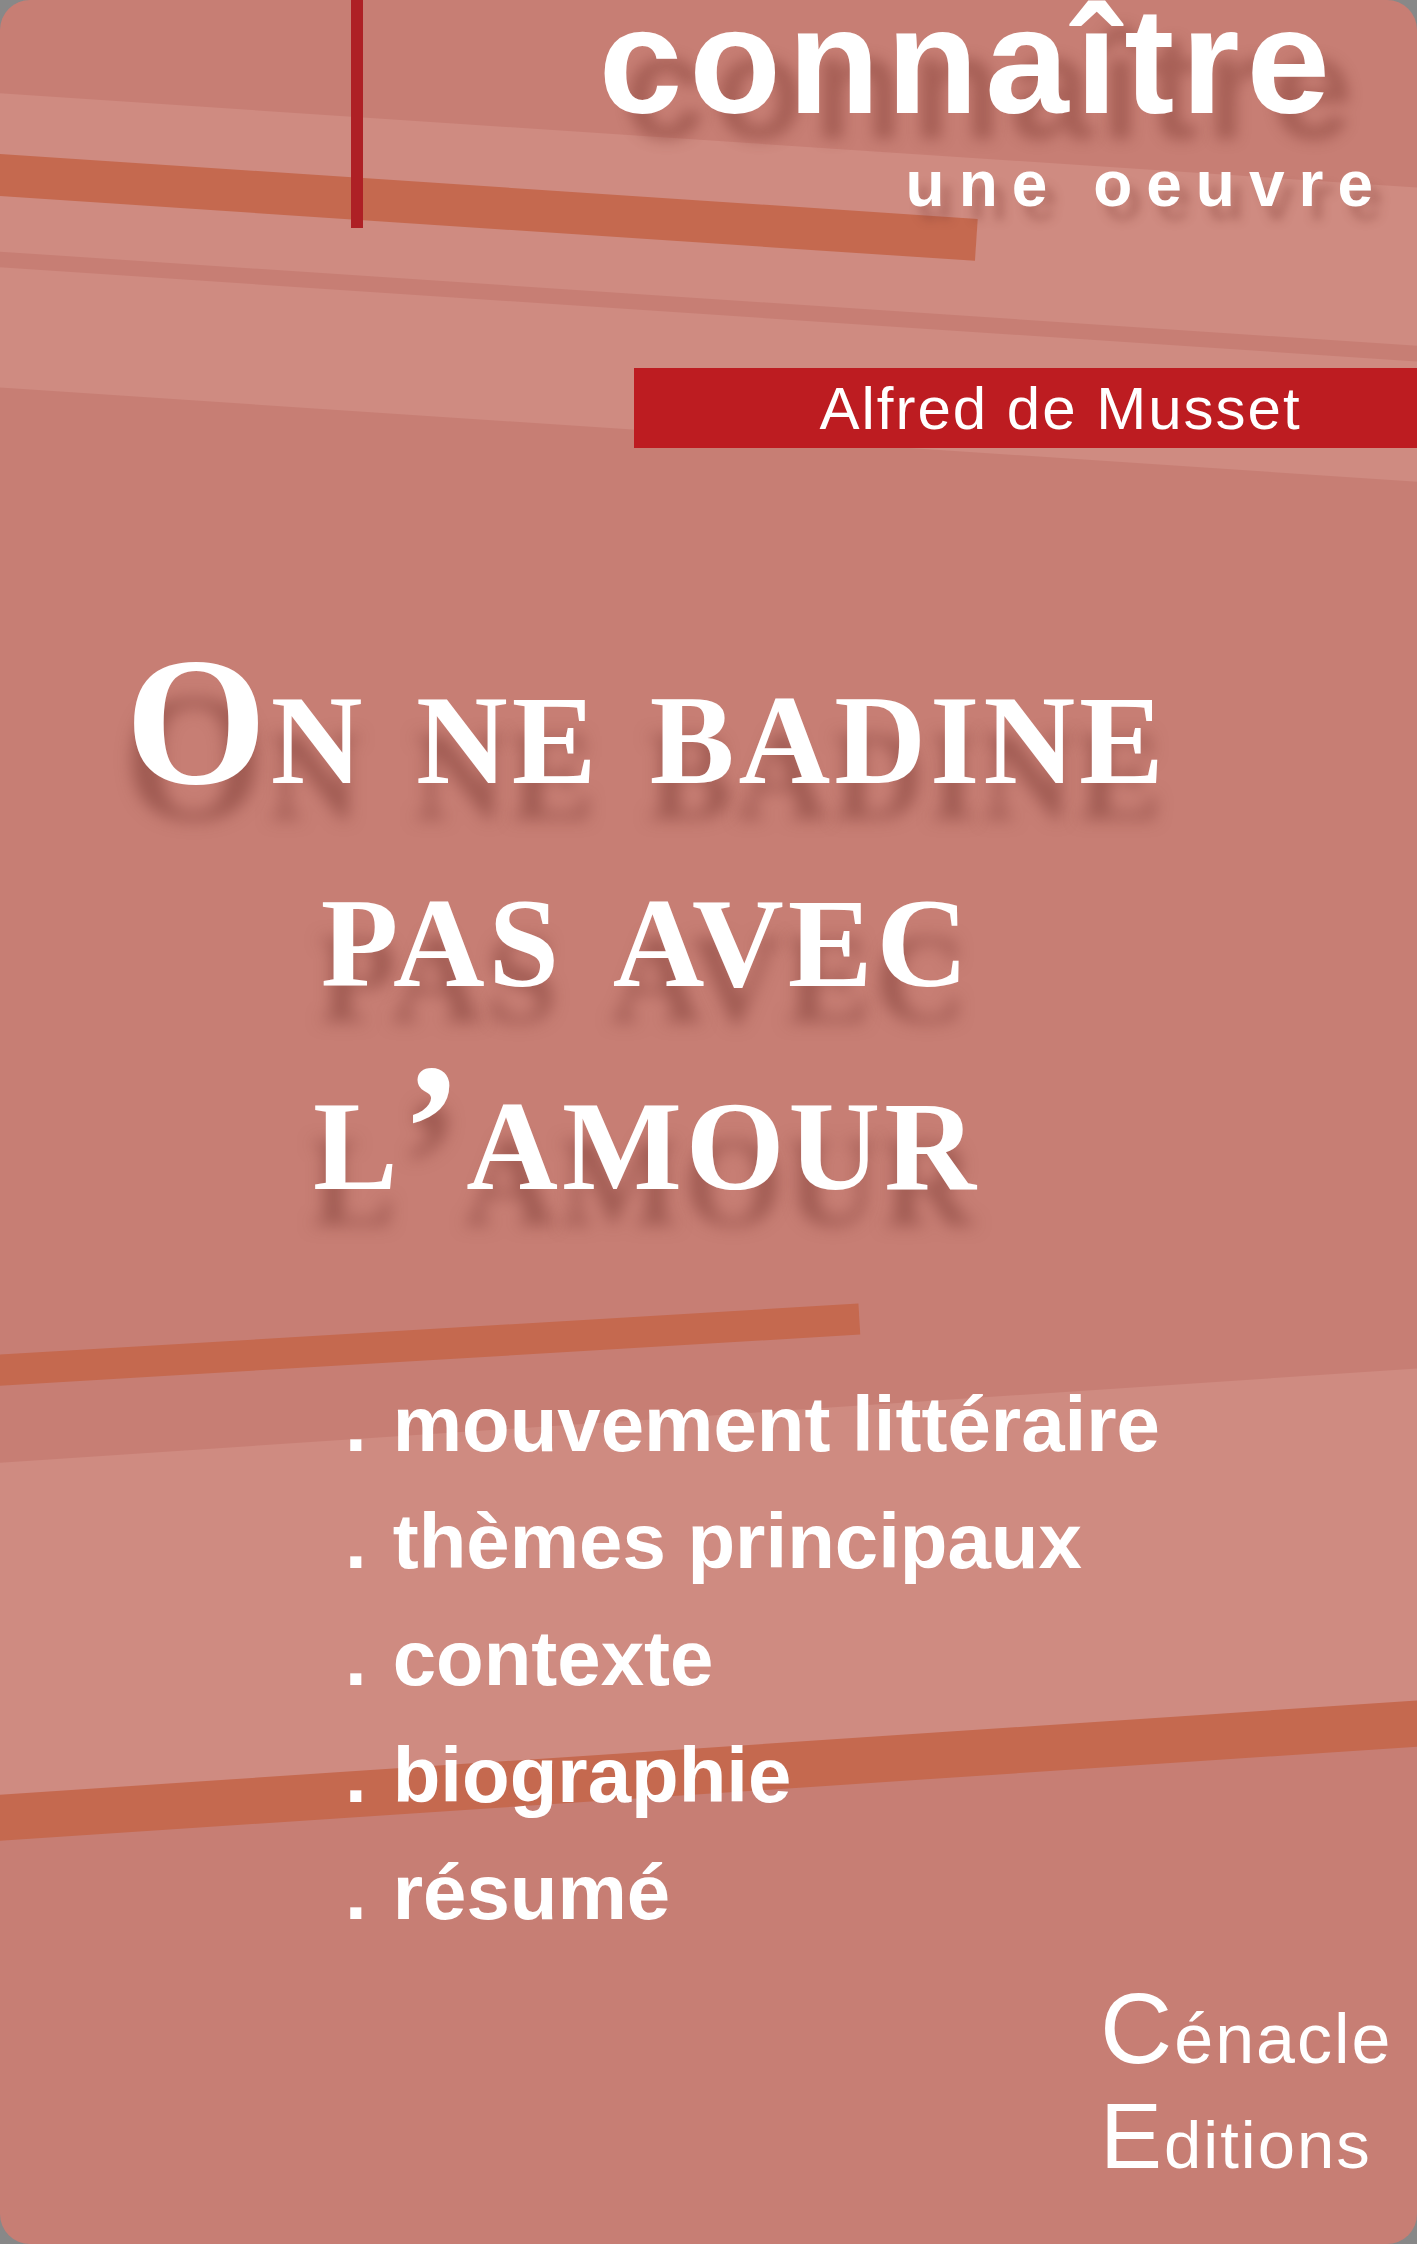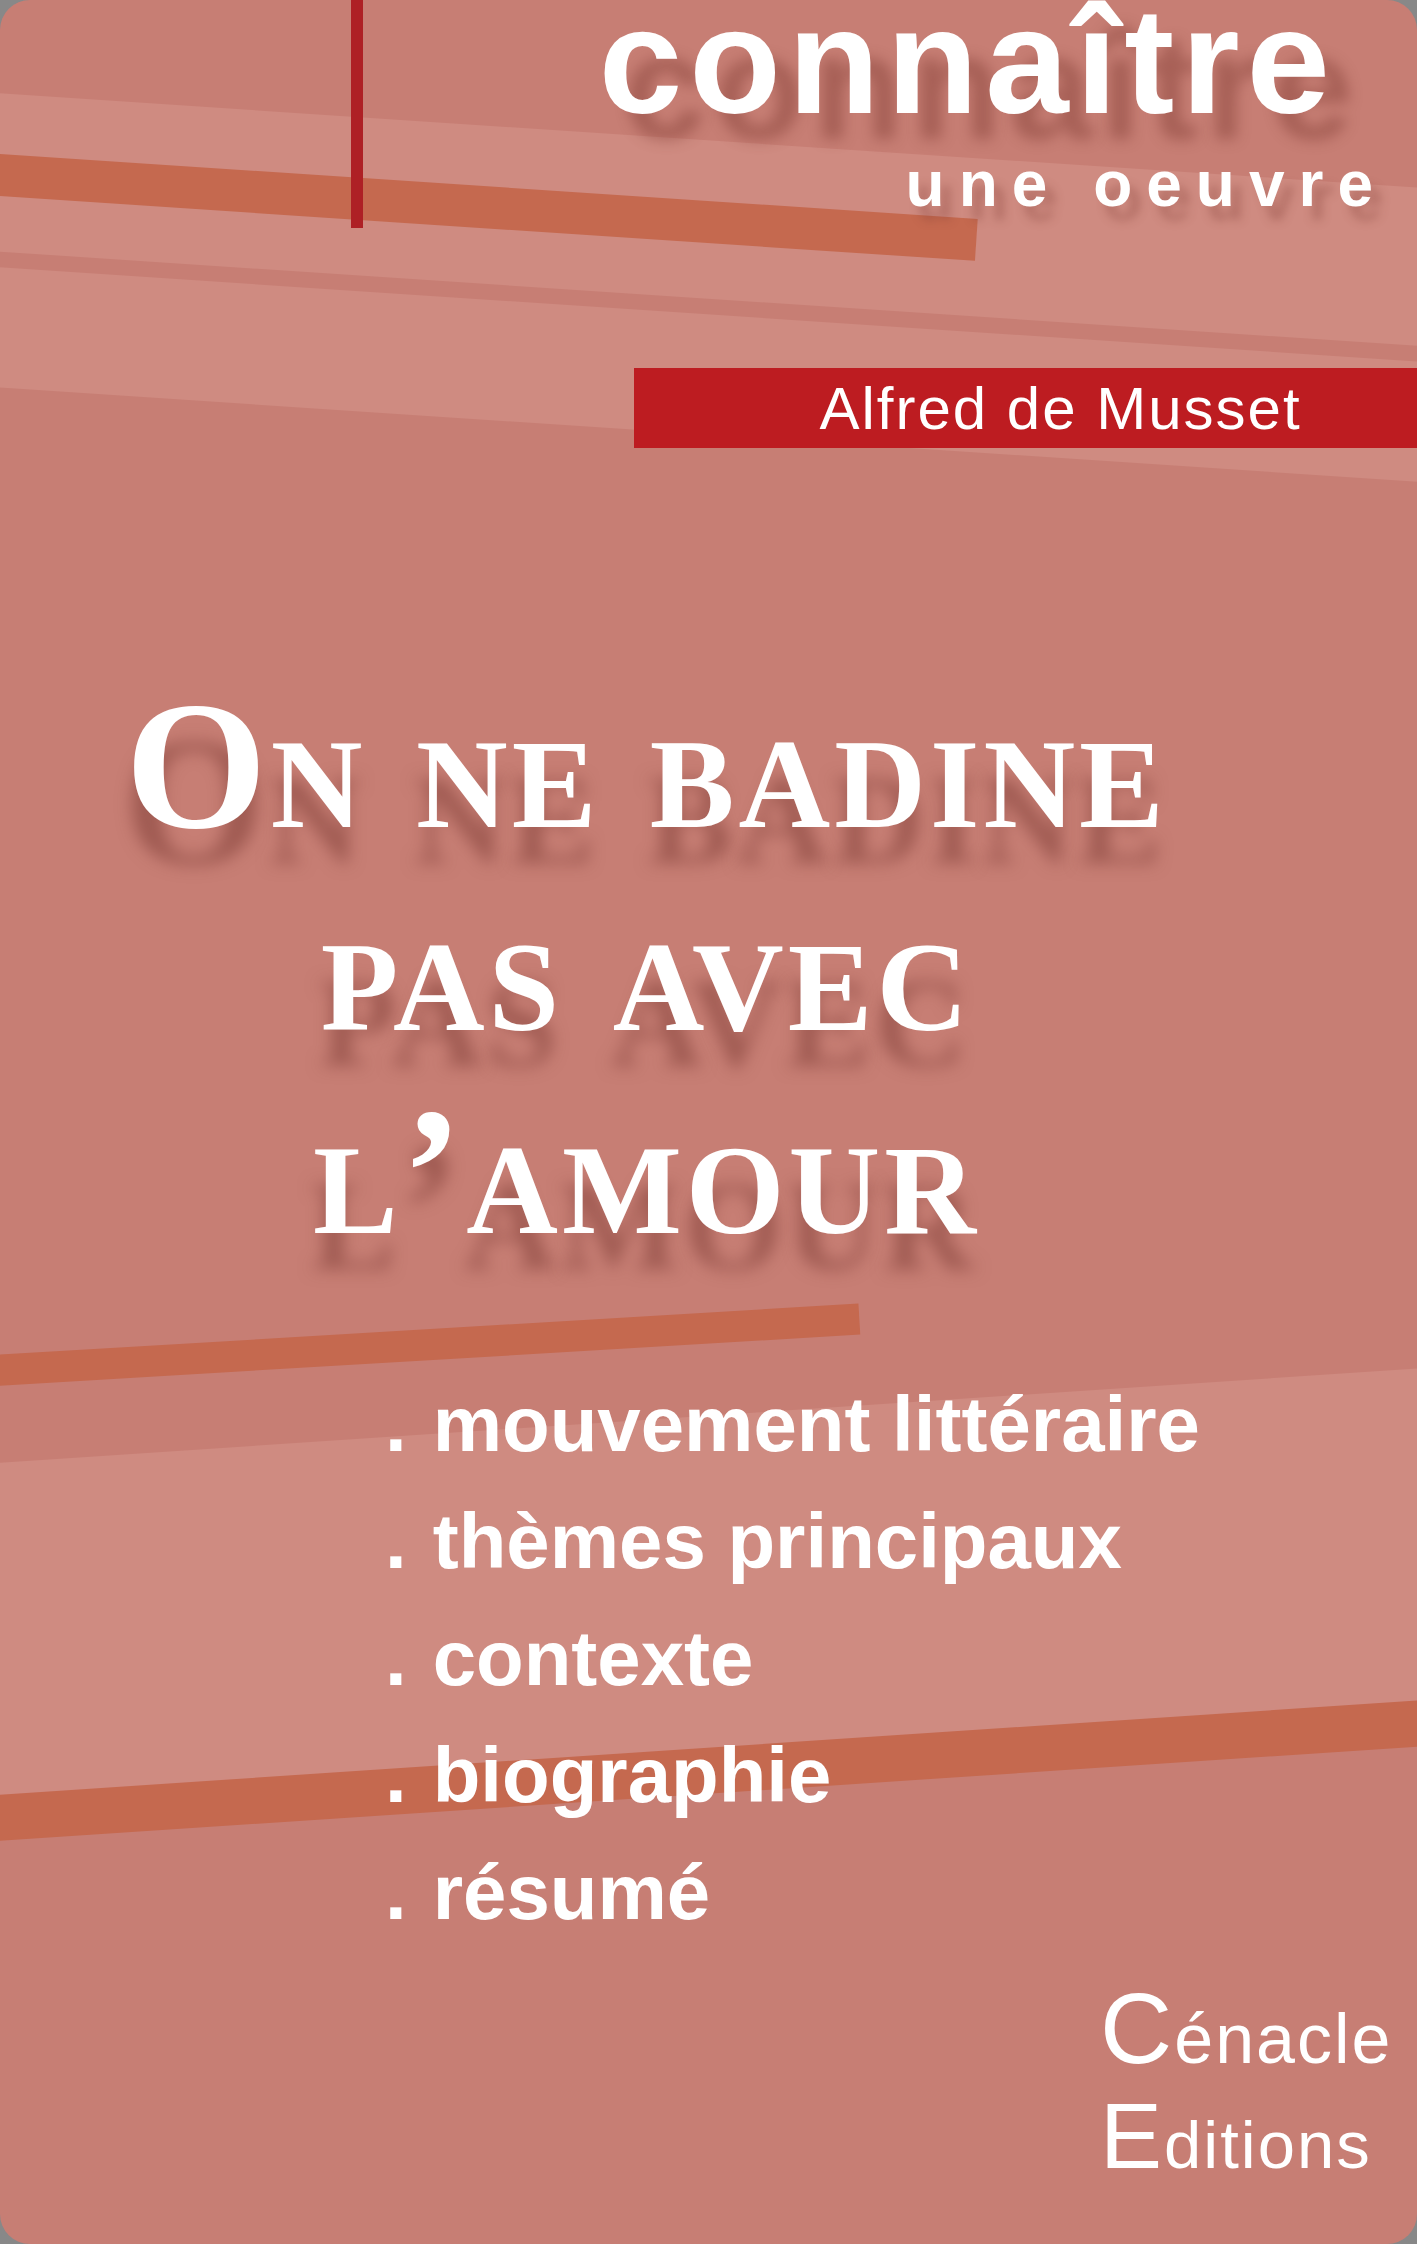--- a/index.html
+++ b/index.html
@@ -43,27 +43,26 @@
     color:#fff;font-size:60px;font-weight:400;letter-spacing:2px;white-space:nowrap;
   }
   .book-title{
     position:absolute;left:0;top:620px;width:1293px;
     text-align:center;color:#fff;
     font-family:"Liberation Serif", serif;
     font-variant:small-caps;font-weight:600;
     font-size:182px;line-height:203px;letter-spacing:4px;
     text-shadow:-2px 36px 16px rgba(128,62,54,0.55);
     white-space:nowrap;
-    margin-top:44px;
   }
   .features{
     position:absolute;left:345px;top:1366px;margin:0;padding:0;list-style:none;
     color:#fff;font-weight:700;font-size:78px;
   }
-  .features li{line-height:117px;white-space:nowrap;margin-left:40px;}
+  .features li{line-height:117px;white-space:nowrap;}
   .features .dot{display:inline-block;margin-right:26px;}
   .publisher{position:absolute;left:1100px;top:0;width:317px;color:#fff;}
   .pub-line{position:absolute;left:0;white-space:nowrap;letter-spacing:2px;font-weight:400;}
   #pub-line-1{top:1984px;line-height:88px;font-size:70px;}
   #pub-line-1 .pub-big{font-size:100px;}
   #pub-line-2{top:2100px;line-height:72px;font-size:67px;}
   #pub-line-2 .pub-big{font-size:93px;}
 </style>
 </head>
 <body>

